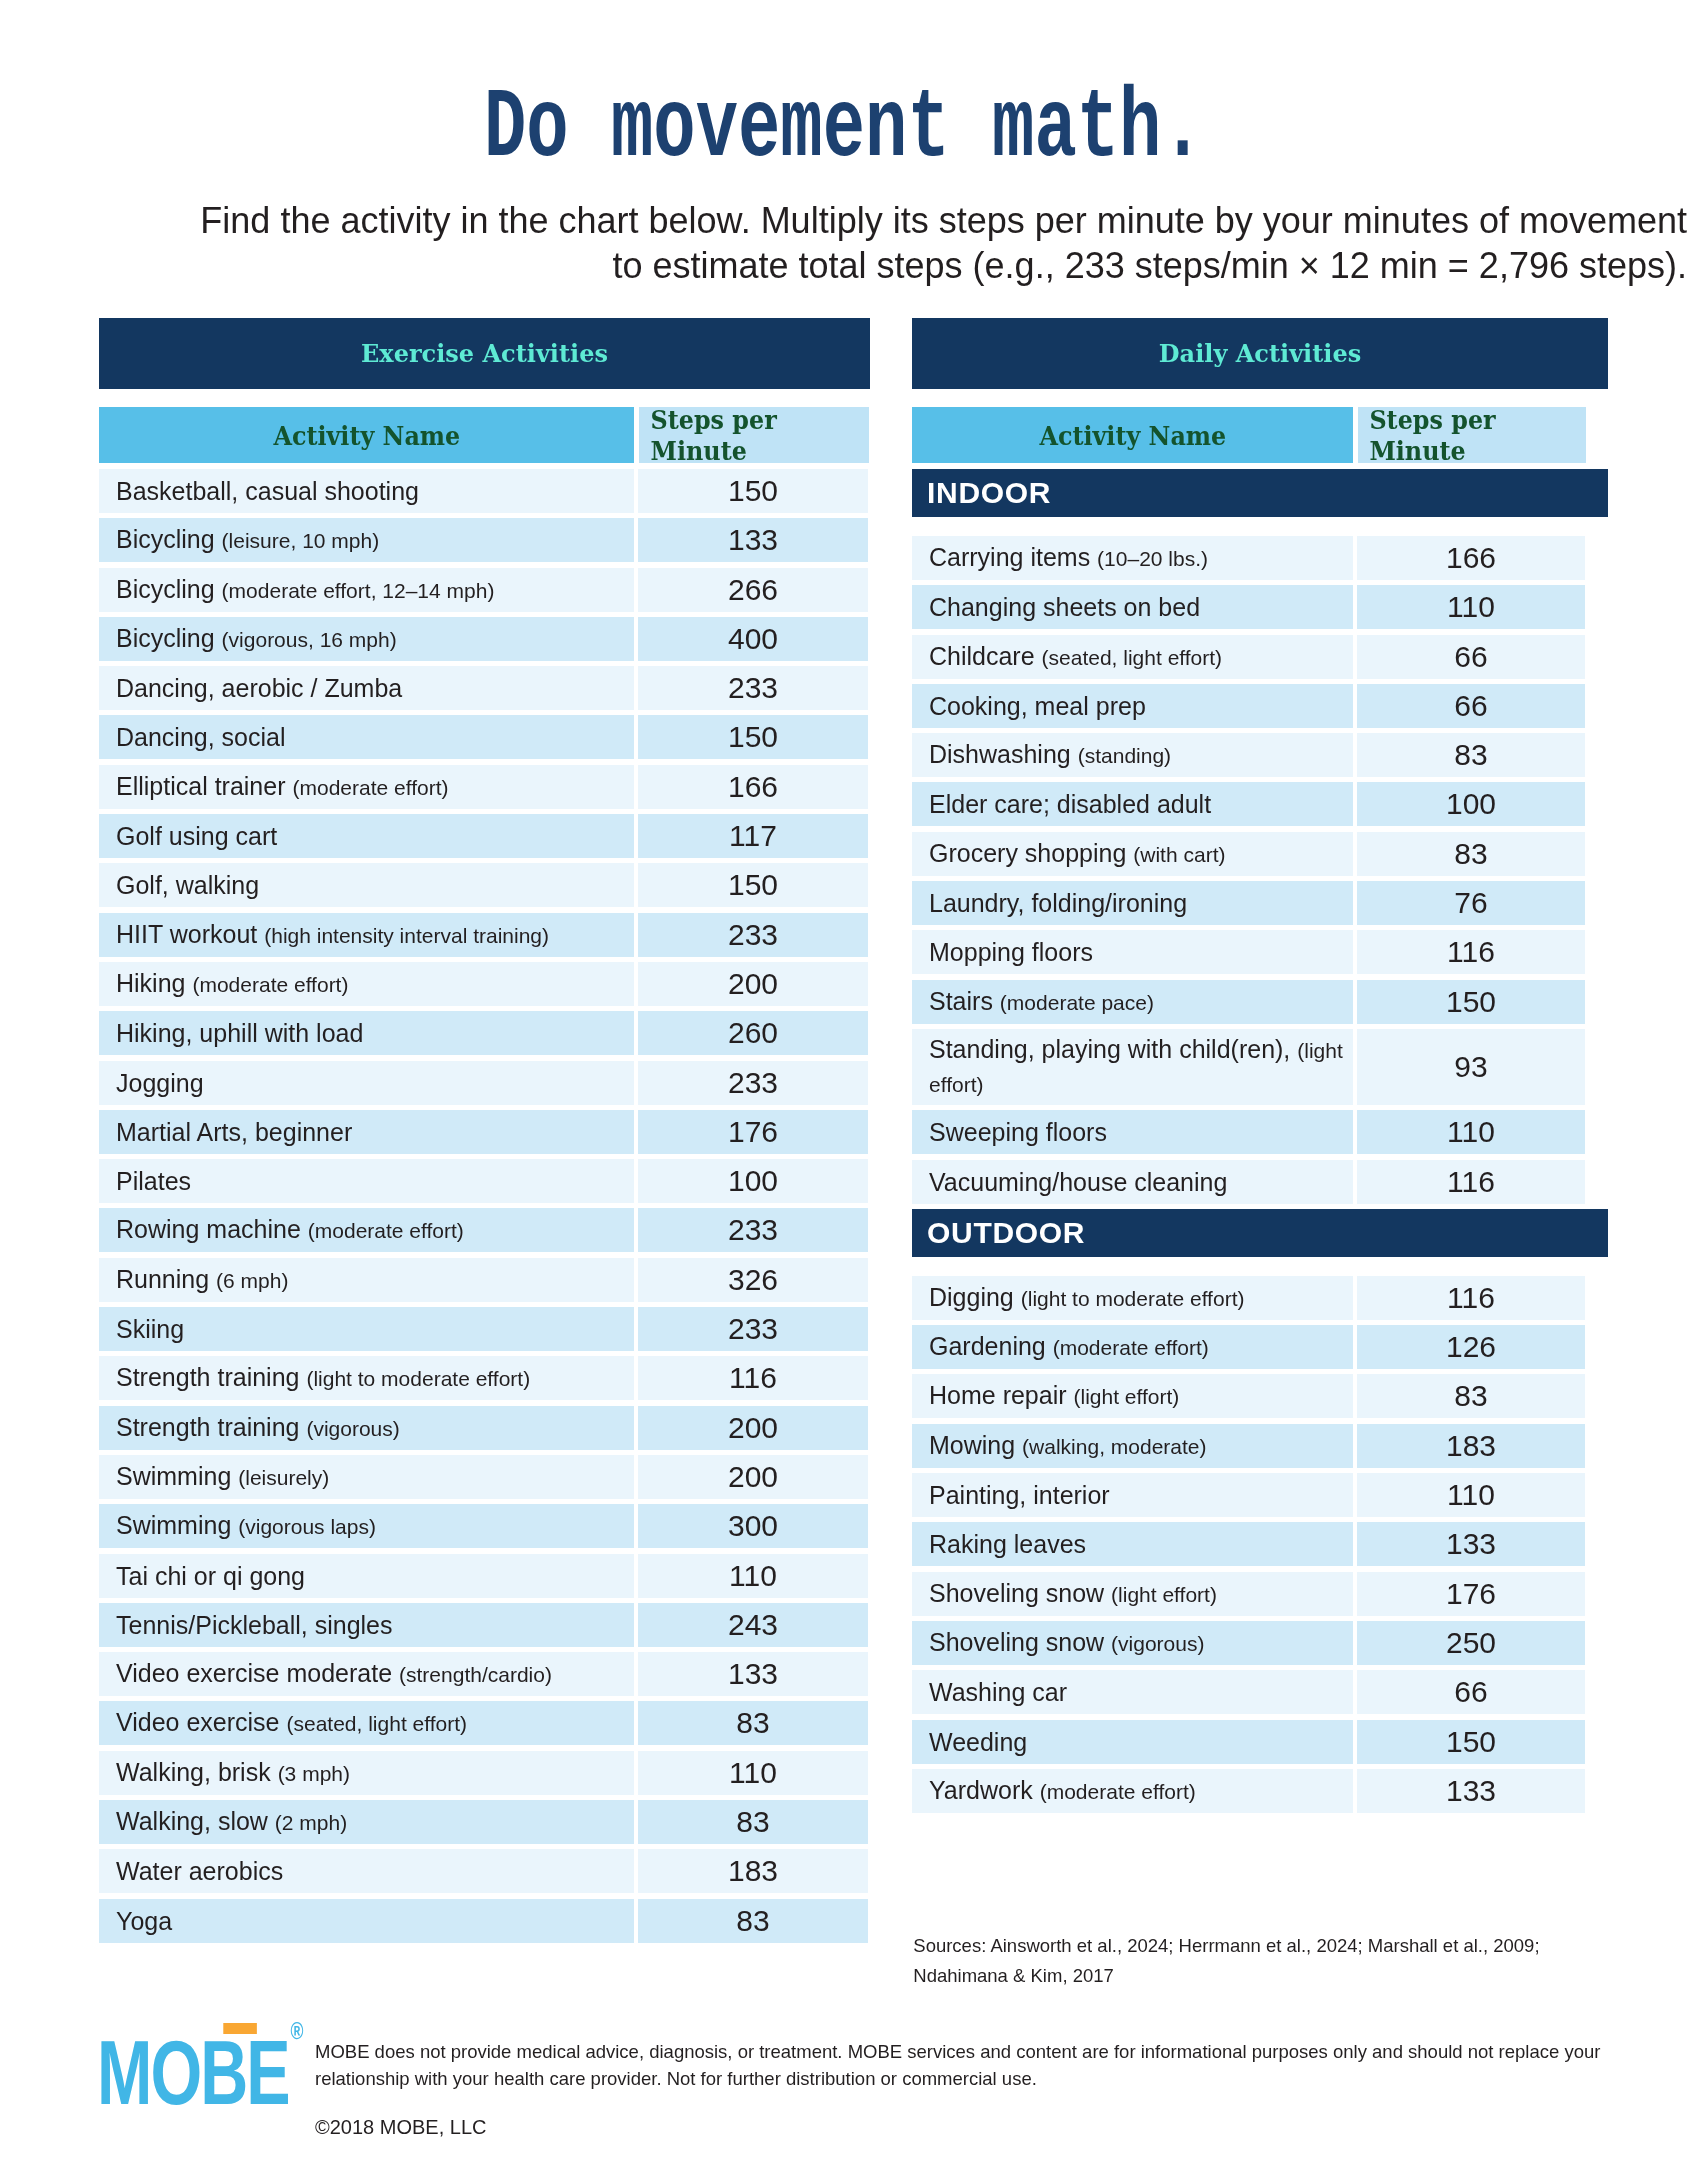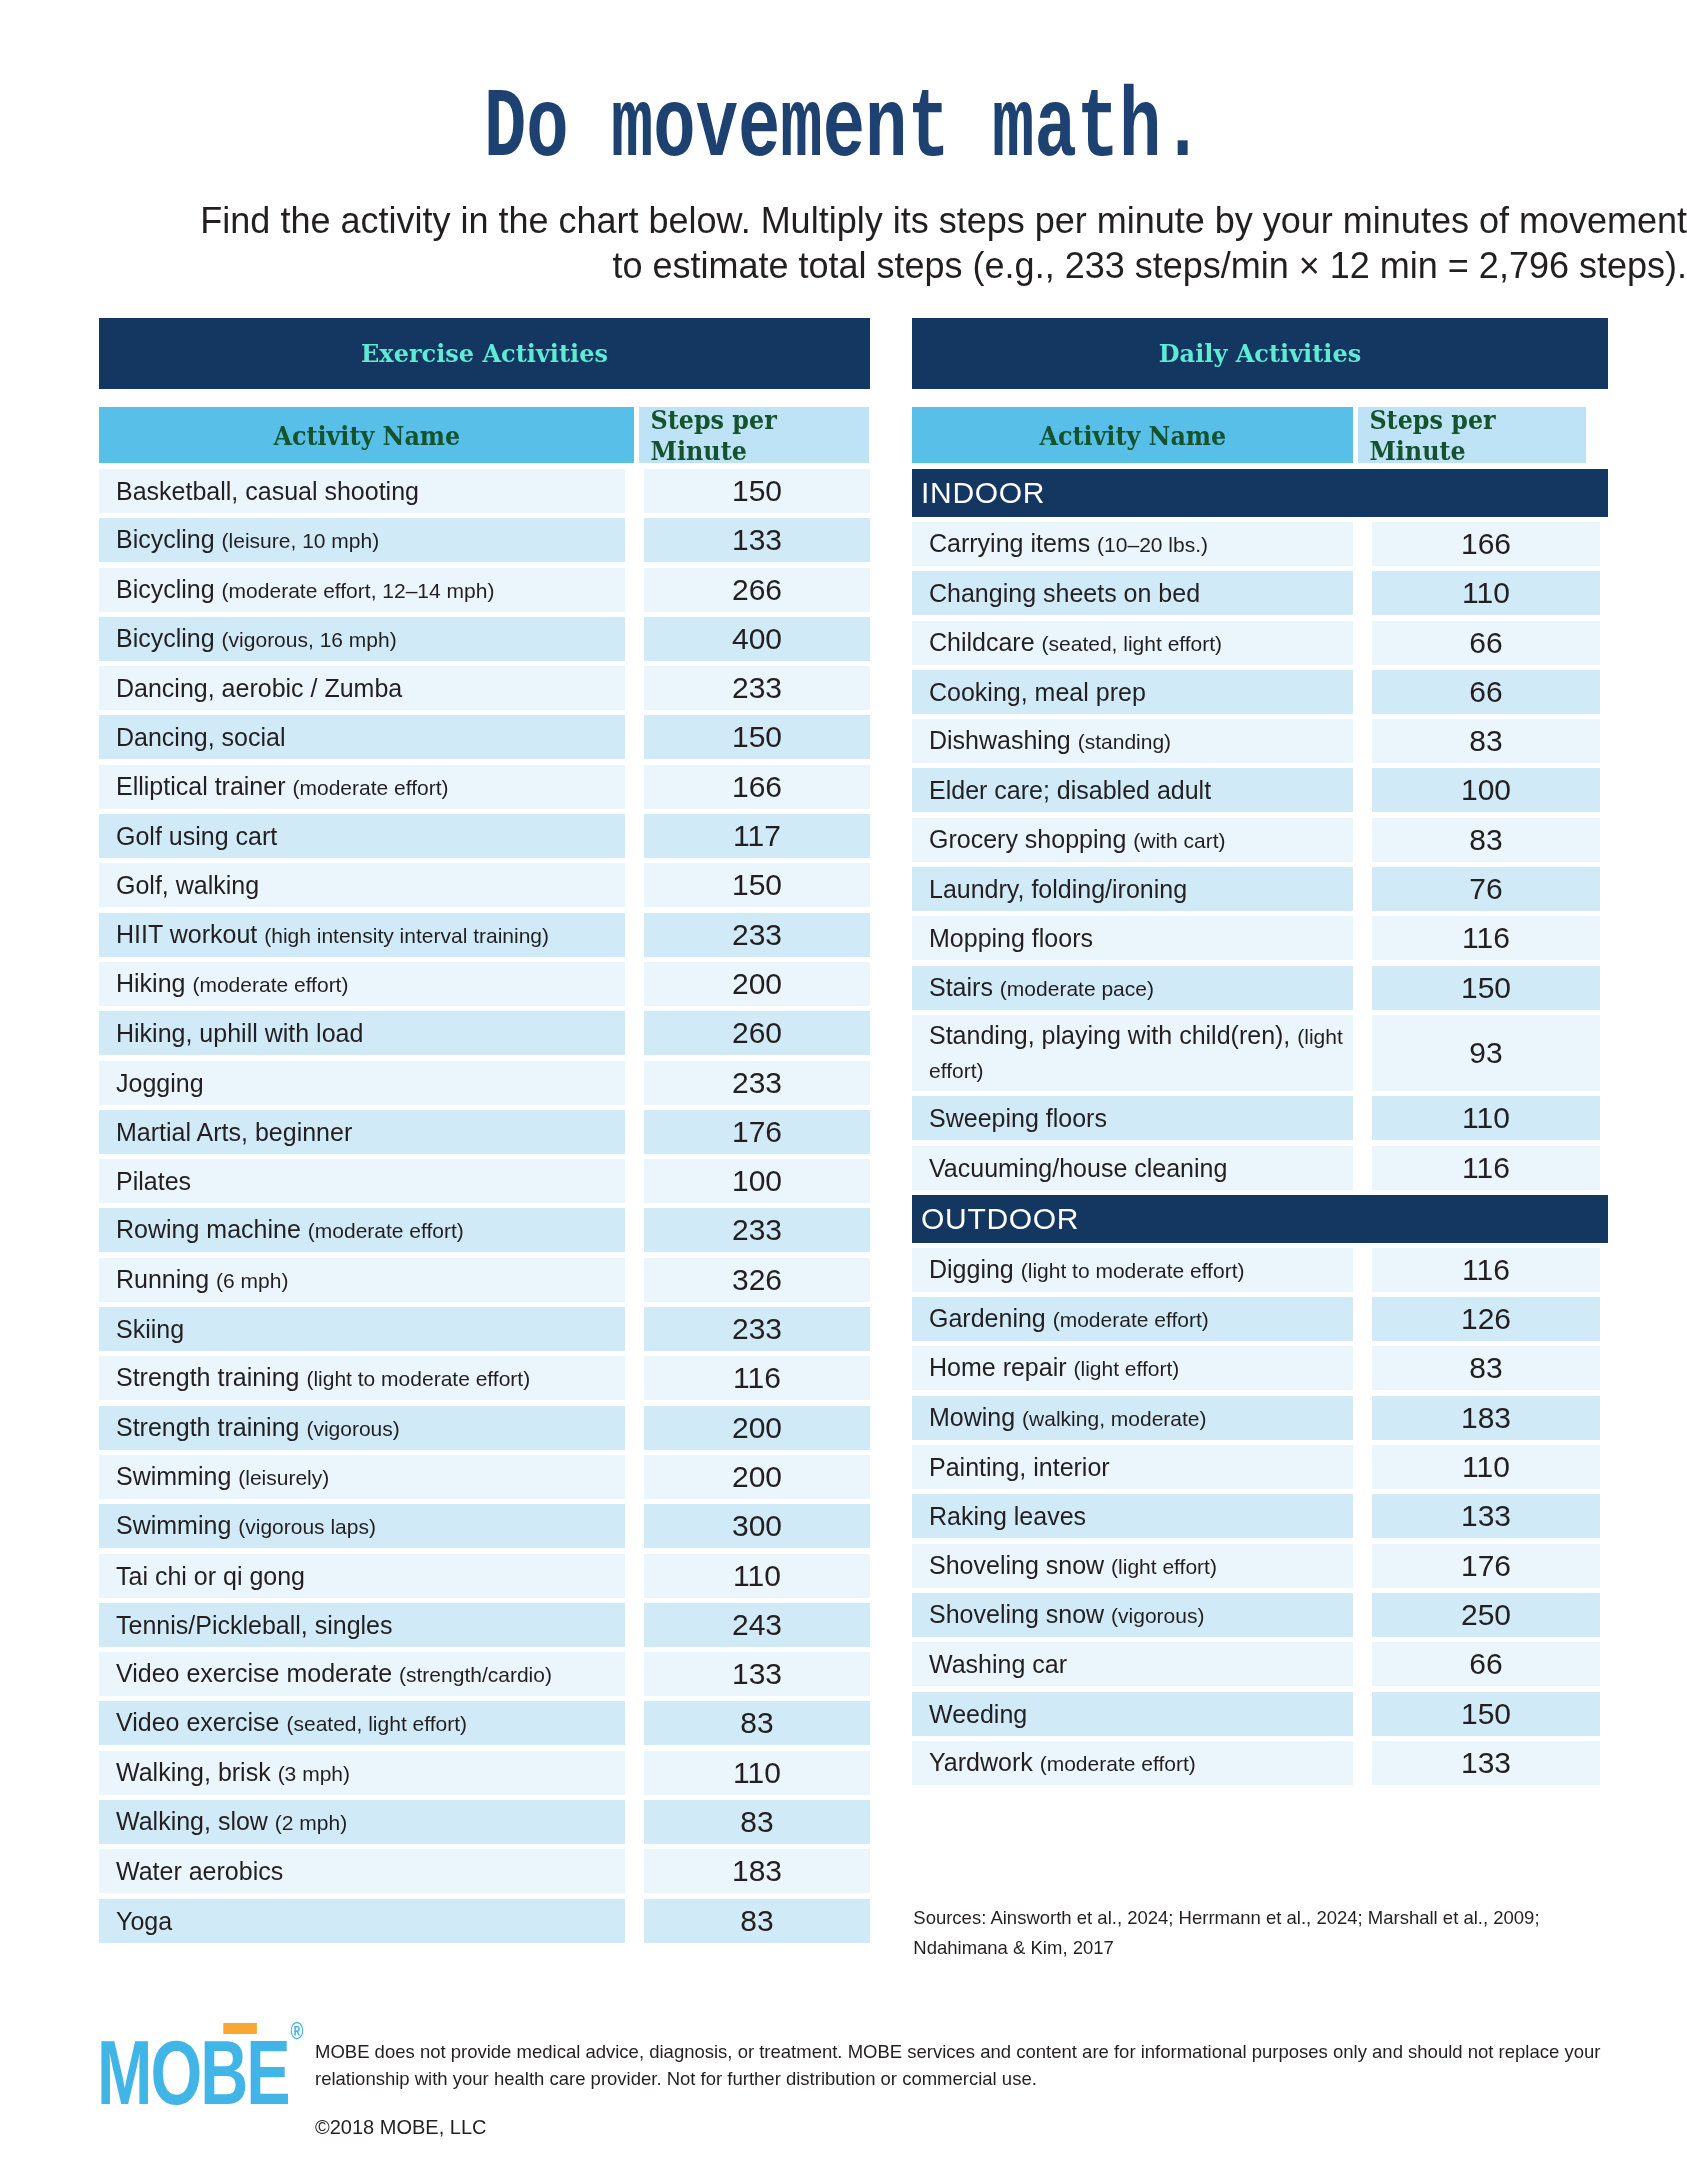--- a/index.html
+++ b/index.html
@@ -24,29 +24,29 @@
   .cols{display:flex;gap:5.3px;margin-bottom:6px}
   .colcell{height:56px;display:flex;align-items:center;justify-content:center;
            font-family:"DejaVu Serif",serif;font-weight:bold;font-size:26.5px;color:#14532d}
   .colcell .cw{display:inline-block;transform:scaleX(0.9)}
   .col-name{background:var(--header_blue)}
   .col-steps{background:var(--steps_header_blue)}
   .t-left .col-name,.t-left .cell-name{width:535px}
   .t-left .col-steps,.t-left .cell-steps{width:230px}
   .t-right .col-name,.t-right .cell-name{width:441px}
   .t-right .col-steps,.t-right .cell-steps{width:228px}
-  .row{display:flex;gap:19px;margin-bottom:5.3px}
+  .row{display:flex;gap:4px;margin-bottom:5.3px}
   .cell-name{min-height:44px;display:flex;align-items:center;padding:4px 8px 4px 17px;
              font-size:25px;line-height:32px}
   .cell-steps{min-height:44px;display:flex;align-items:center;justify-content:center;font-size:30px}
   .row.light>div{background:var(--row_light)}
   .row.dark>div{background:var(--row_dark)}
   .ql{font-size:21px}
   .secbar{height:48px;background:var(--navy);color:#fff;display:flex;align-items:center;
-          padding-left:9px;font-weight:normal;font-size:30px;letter-spacing:0.7px;margin-bottom:5px}
+          padding-left:15px;font-weight:bold;font-size:30px;letter-spacing:0.7px;margin-bottom:19px}
   .sources{margin:118px 0 0 1.3px;font-size:18.5px;line-height:30px;color:var(--text)}
   .sources span{display:block;white-space:nowrap}
   .footer{position:absolute;left:0;top:2011px;width:1687px;height:159px}
   .logo{position:absolute;left:97px;top:16px;font-weight:bold;font-size:91px;line-height:1;
         color:var(--logo_blue);letter-spacing:-2.6px;transform:scaleX(0.73);transform-origin:left top;white-space:nowrap}
   .logo-bar{position:absolute;top:-4px;left:173px;width:46px;height:10.6px;background:var(--logo_orange)}
   .logo-reg{font-size:24px;letter-spacing:0;vertical-align:super;position:relative;top:-34px;left:2.6px}
   .disc{position:absolute;left:315px;top:26.5px;margin:0;font-size:18.5px;line-height:27px;color:var(--text)}
   .disc span{display:block;white-space:nowrap}
   .copy{position:absolute;left:315px;top:105px;margin:0;font-size:20px;color:var(--text)}

